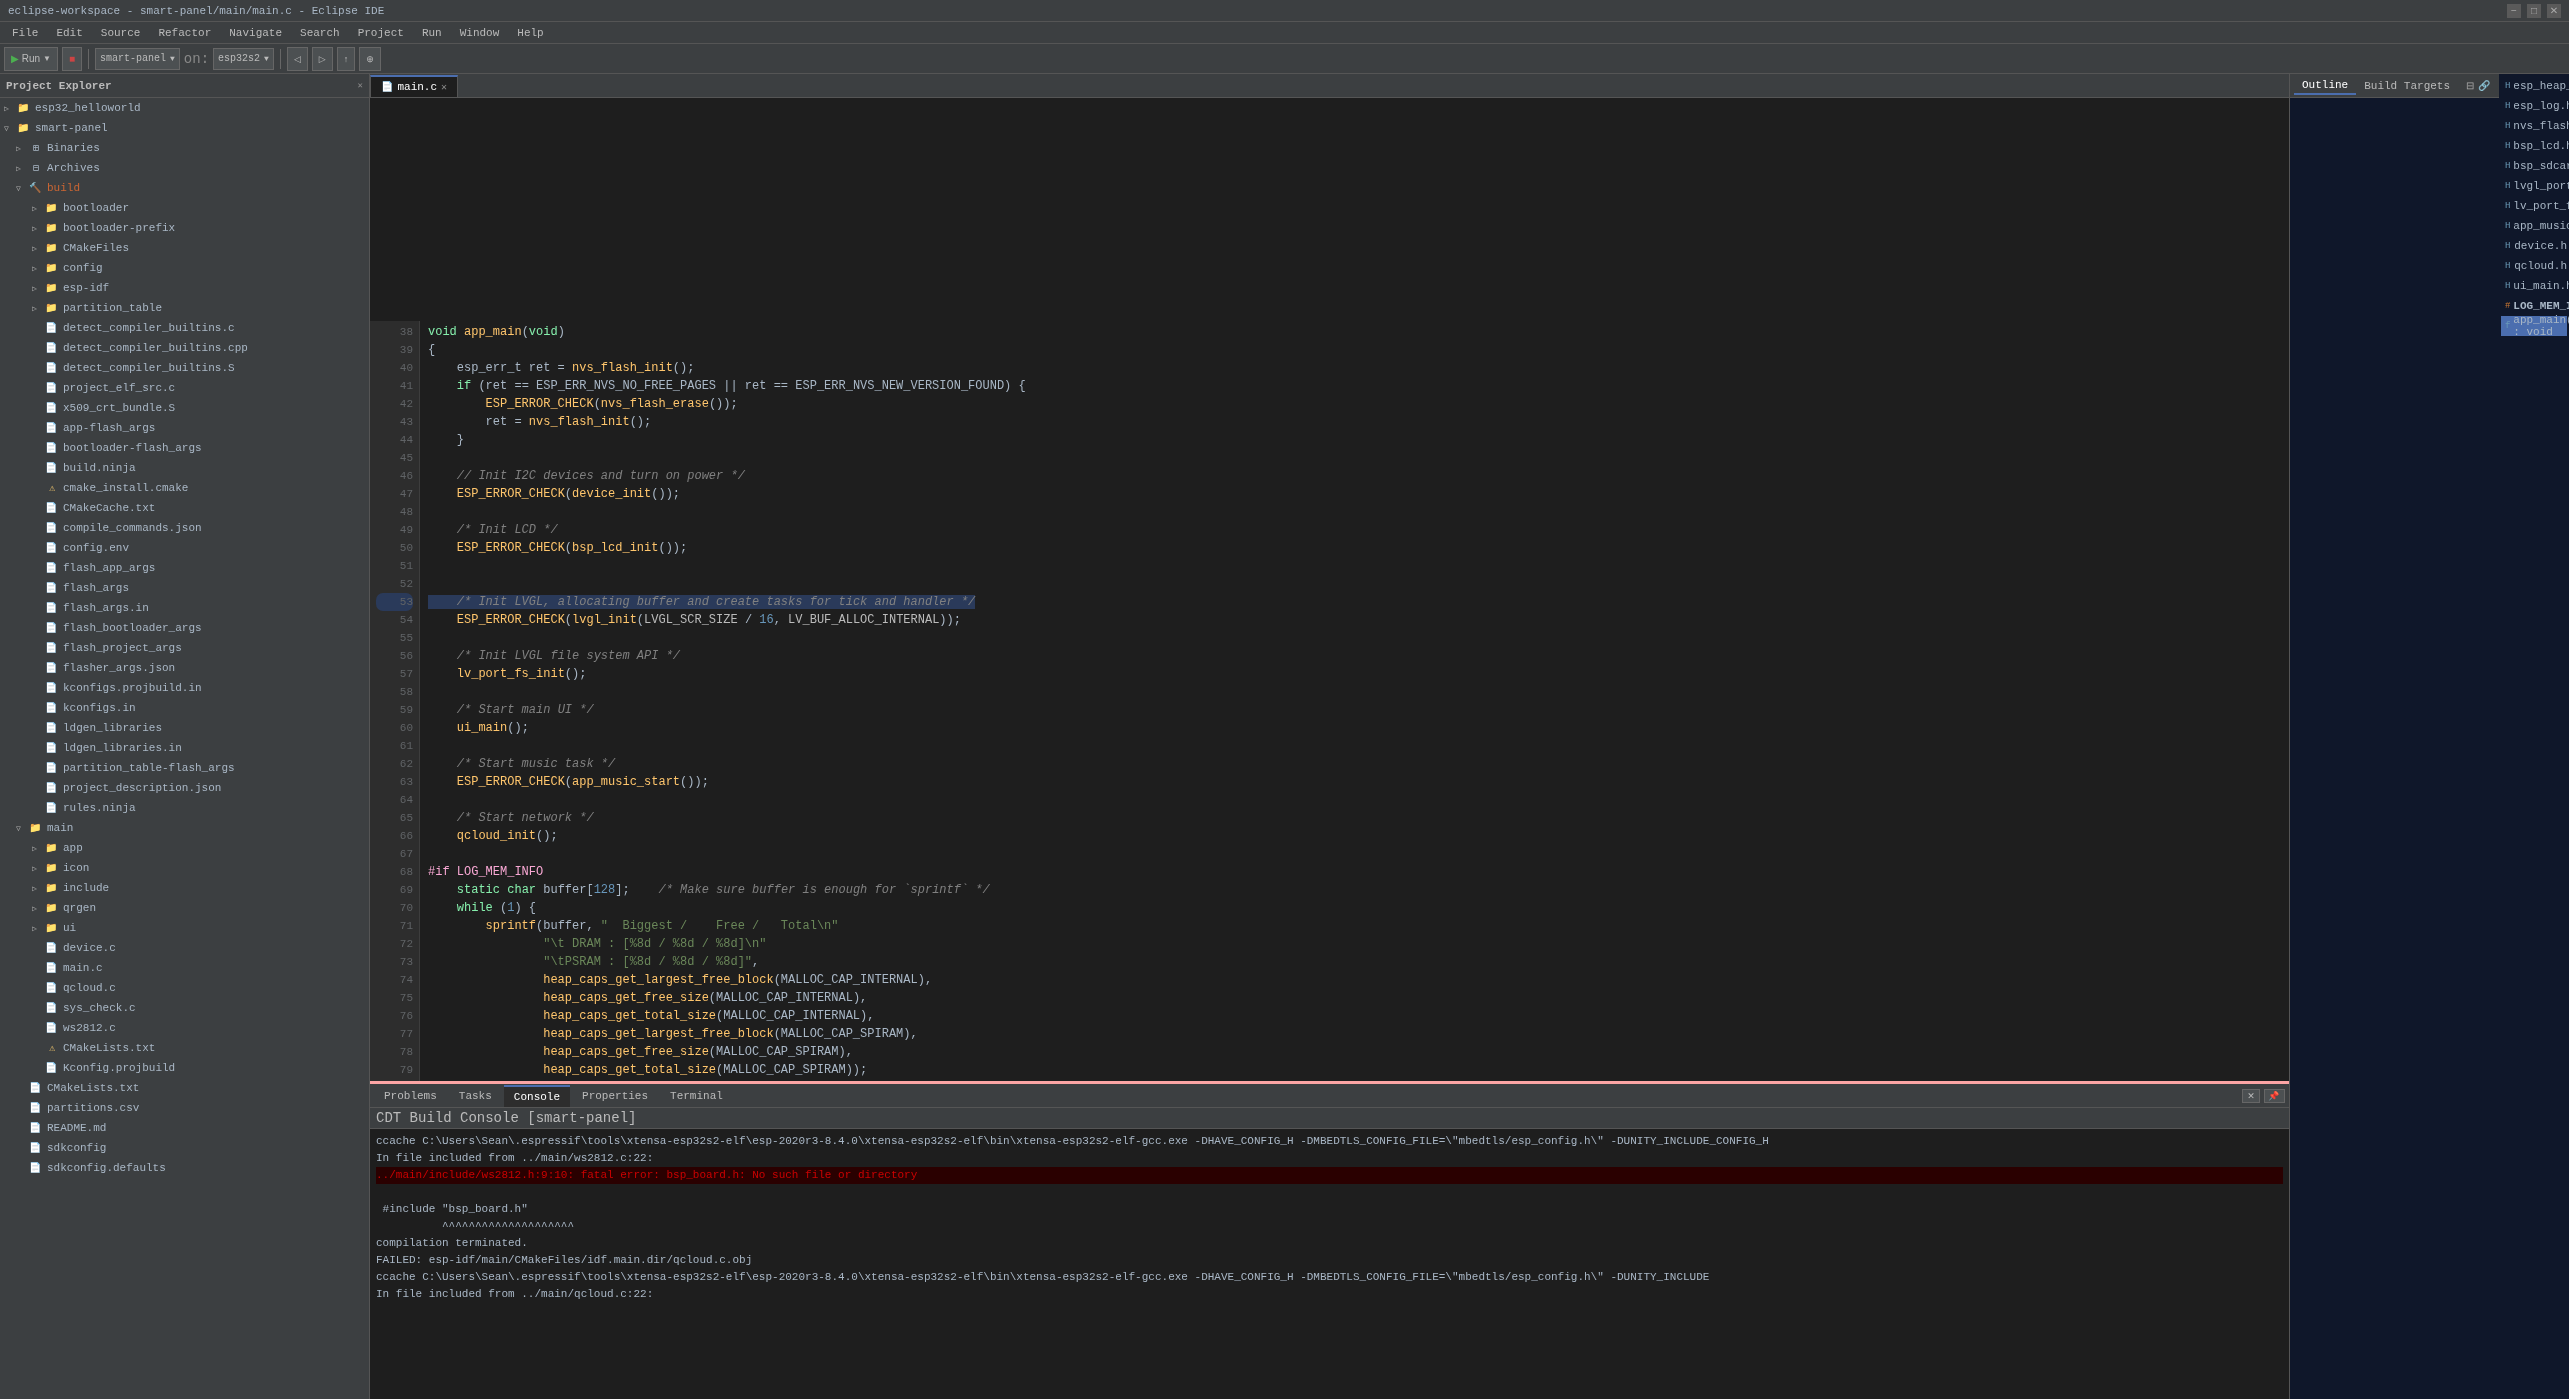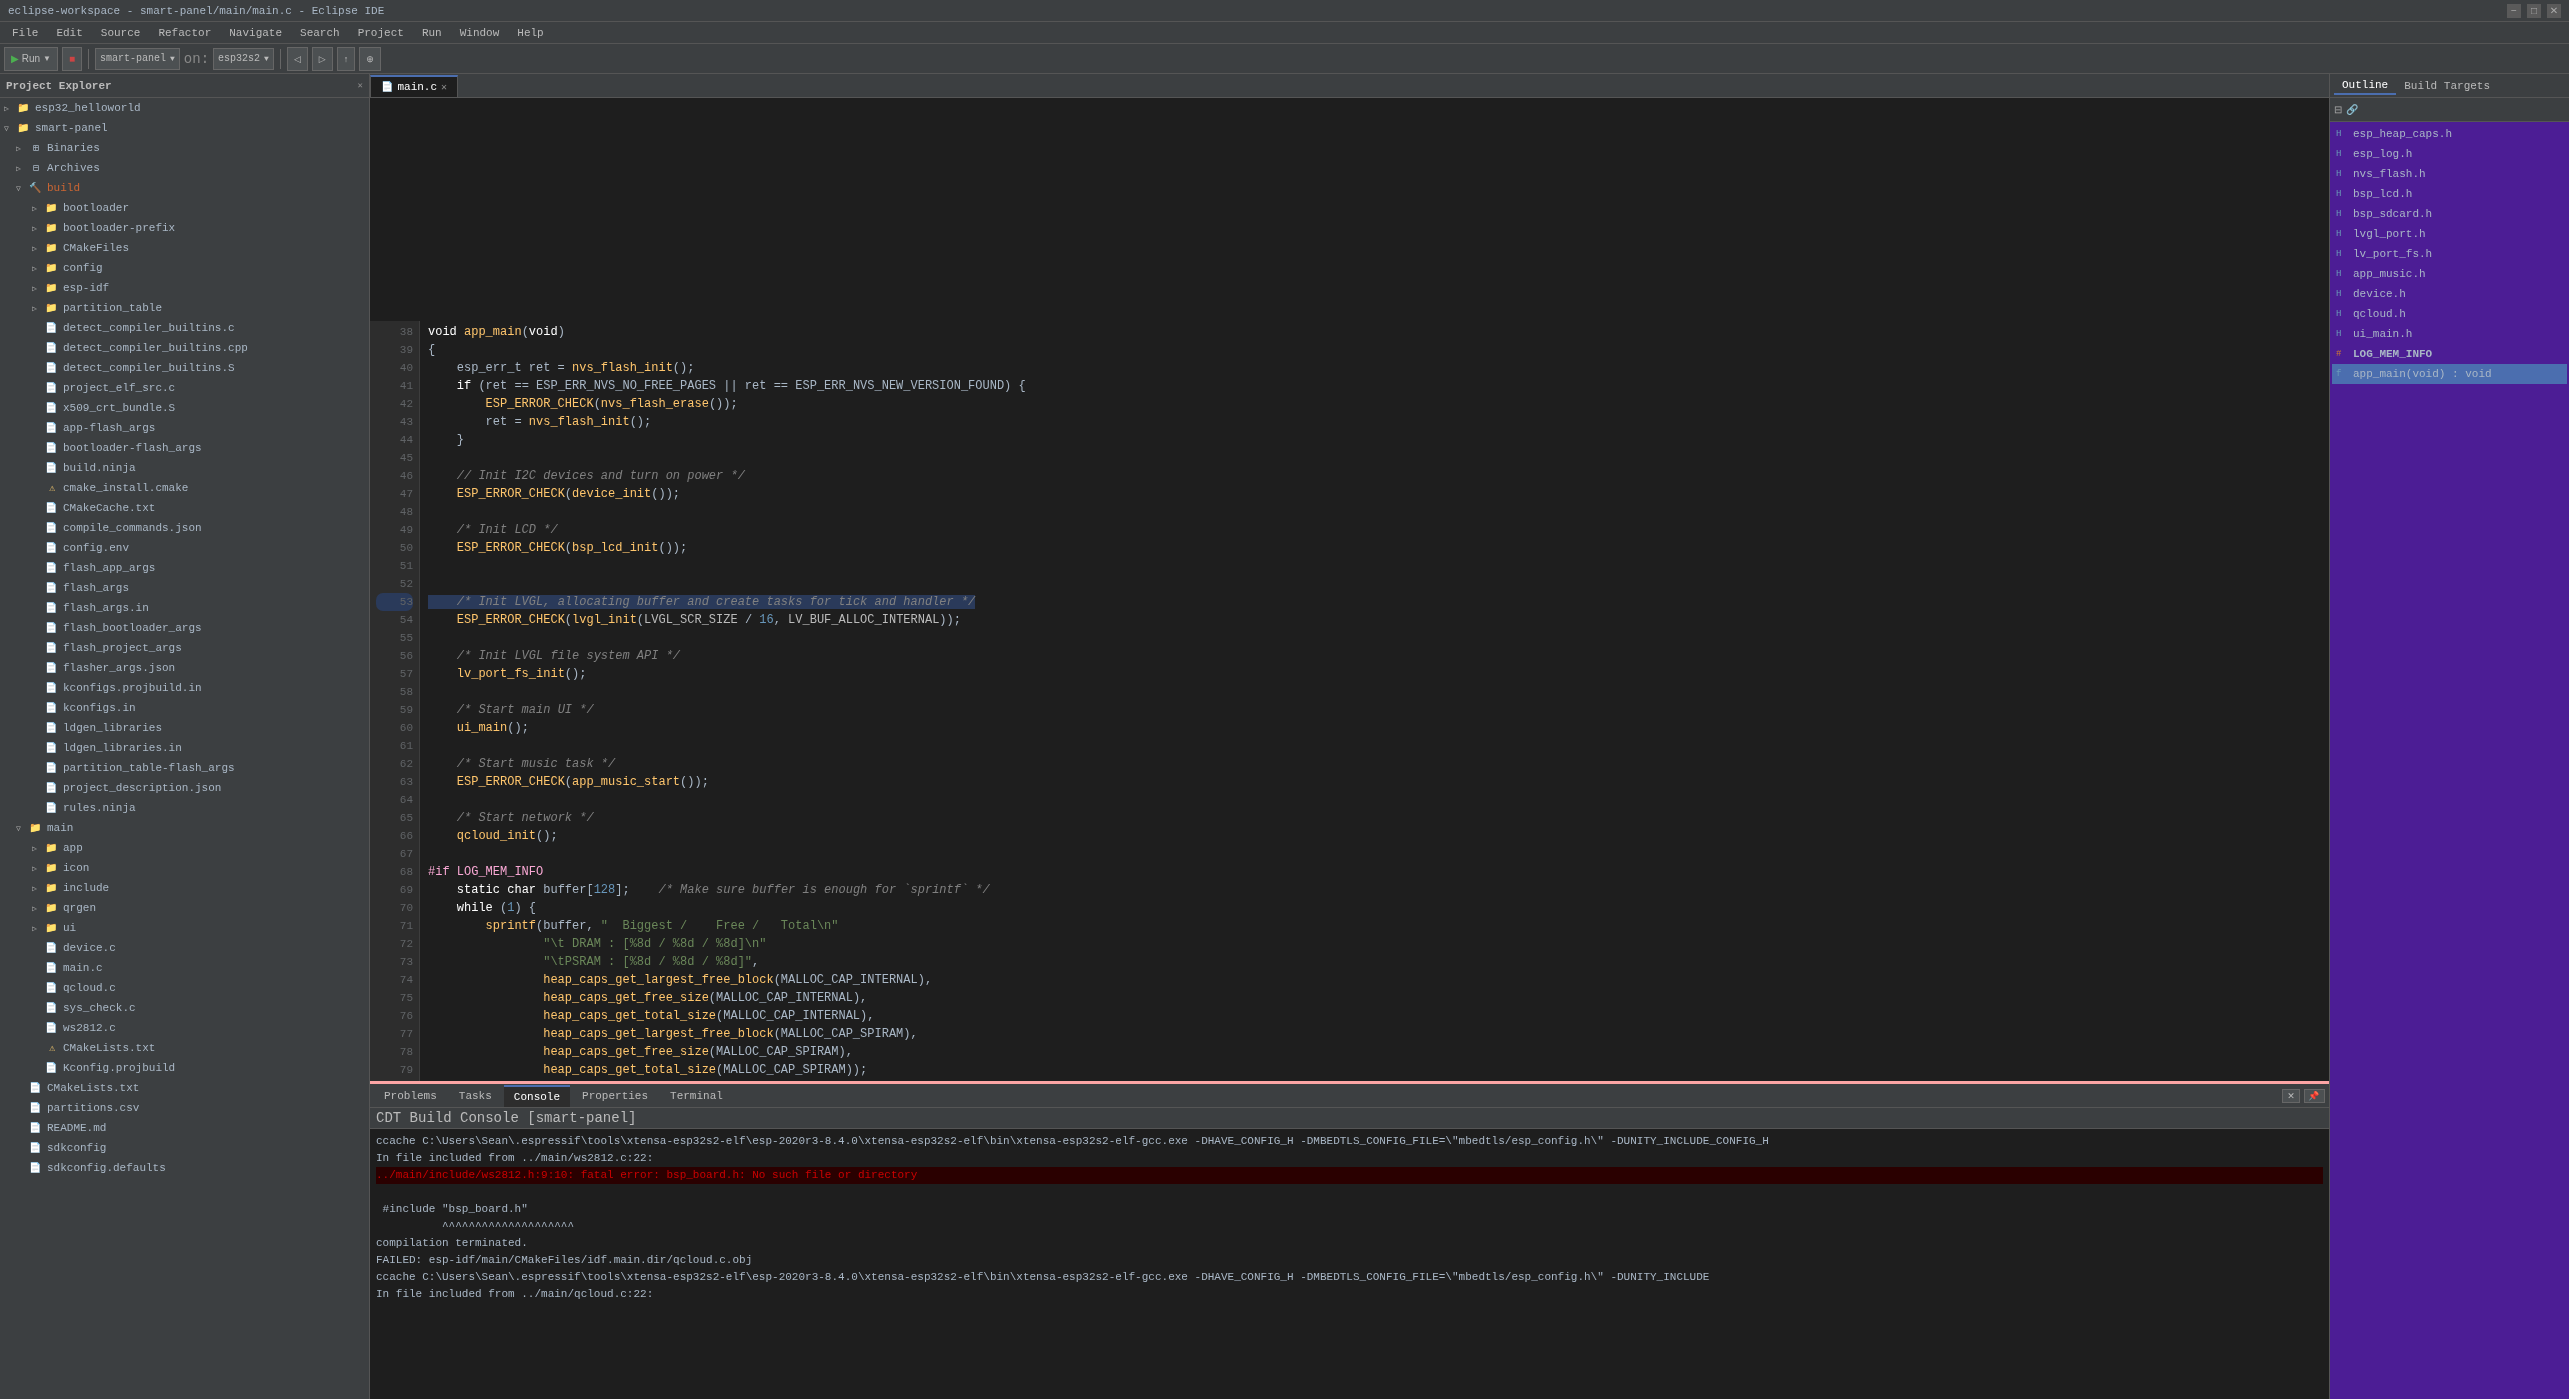--- a/index.html
+++ b/index.html
@@ -221,35 +221,35 @@
       overflow: auto;
       padding: 2px 8px;
       line-height: 18px;
       font-size: 12px;
       white-space: pre;
       color: #a9b7c6;
     }
     .line-highlight {
       background: #2a3a5a;
     }
-    .kw { color: #ffffff; }
+    .kw { color: #86efac; }
     .fn { color: #ffc66d; }
     .str { color: #6a8759; }
     .cmt { color: #808080; font-style: italic; }
     .num { color: #6897bb; }
     .pp { color: #f9a8d4; }
     .macro { color: #bbb; }
 
     
     #right-panel {
-      width: 240px;
-      background: #4c1d95;
+      width: 280px;
+      background: #0f172a;
       border-left: 1px solid #555;
       display: flex;
-      flex-direction: column;
+      flex-direction: row;
       flex-shrink: 0;
     }
     #right-panel-tabs {
       height: 24px;
       background: #3c3f41;
       border-bottom: 1px solid #555;
       display: flex;
       align-items: center;
       padding: 0 4px;
     }

